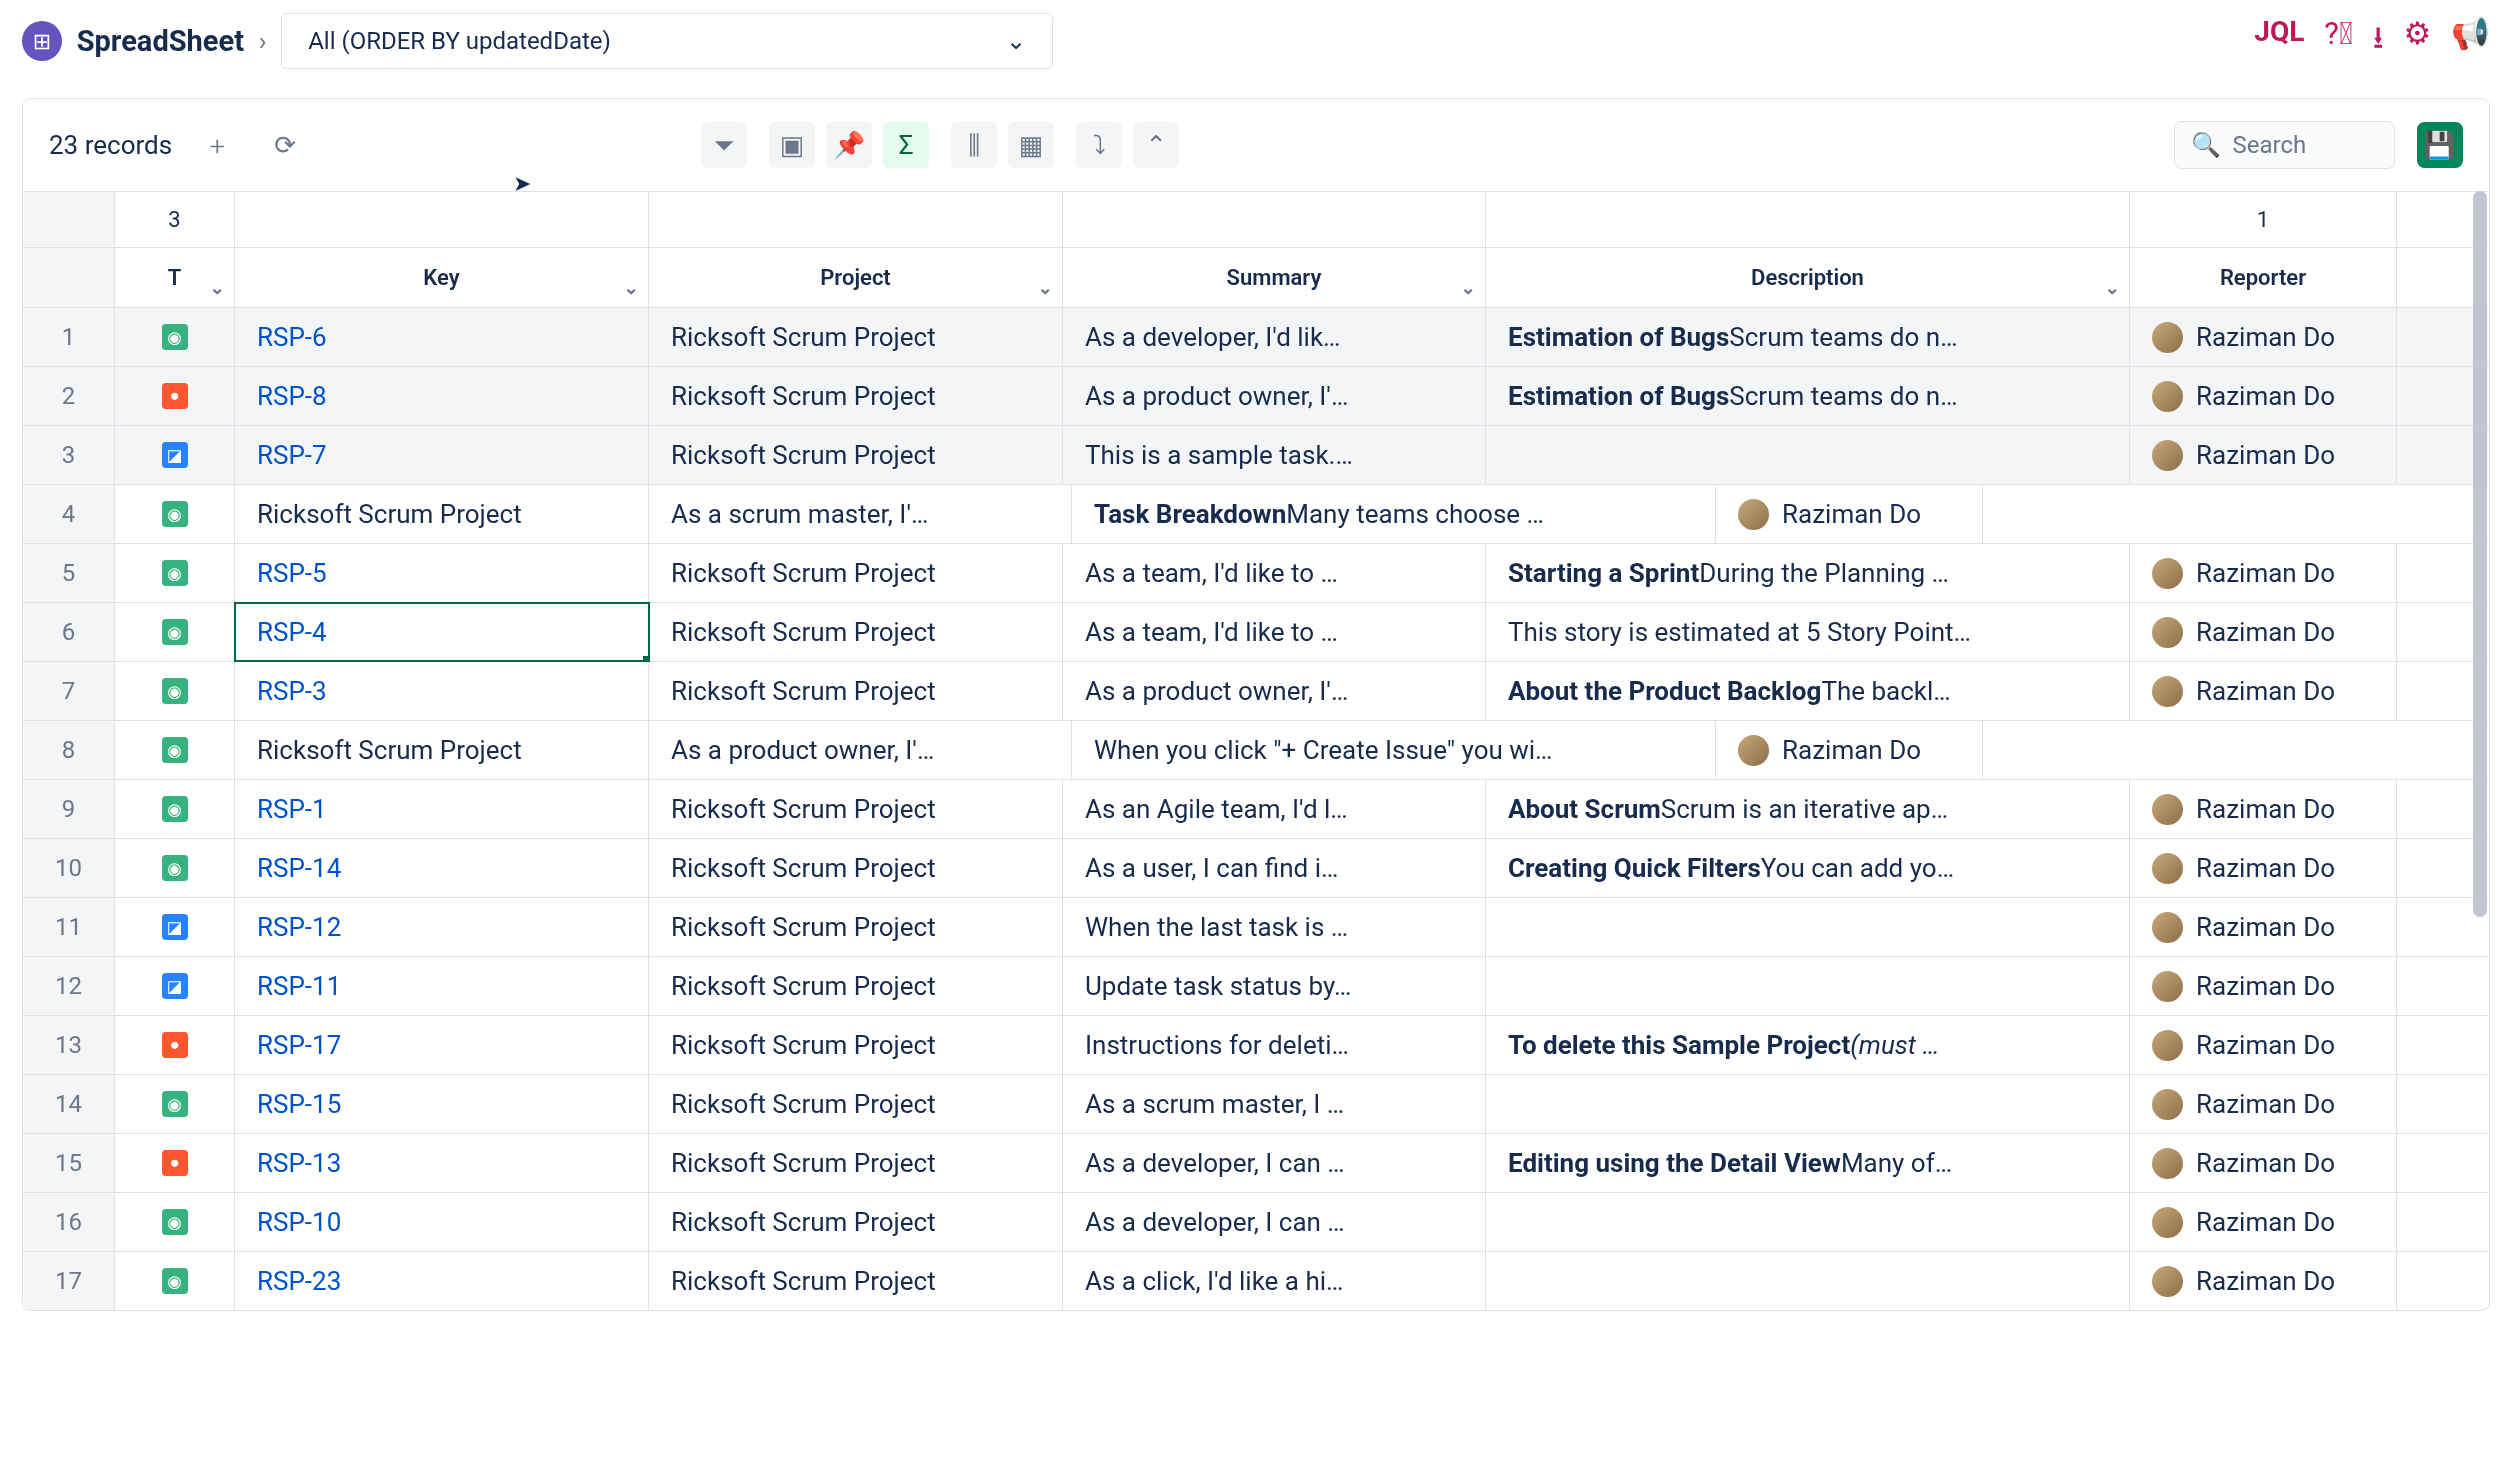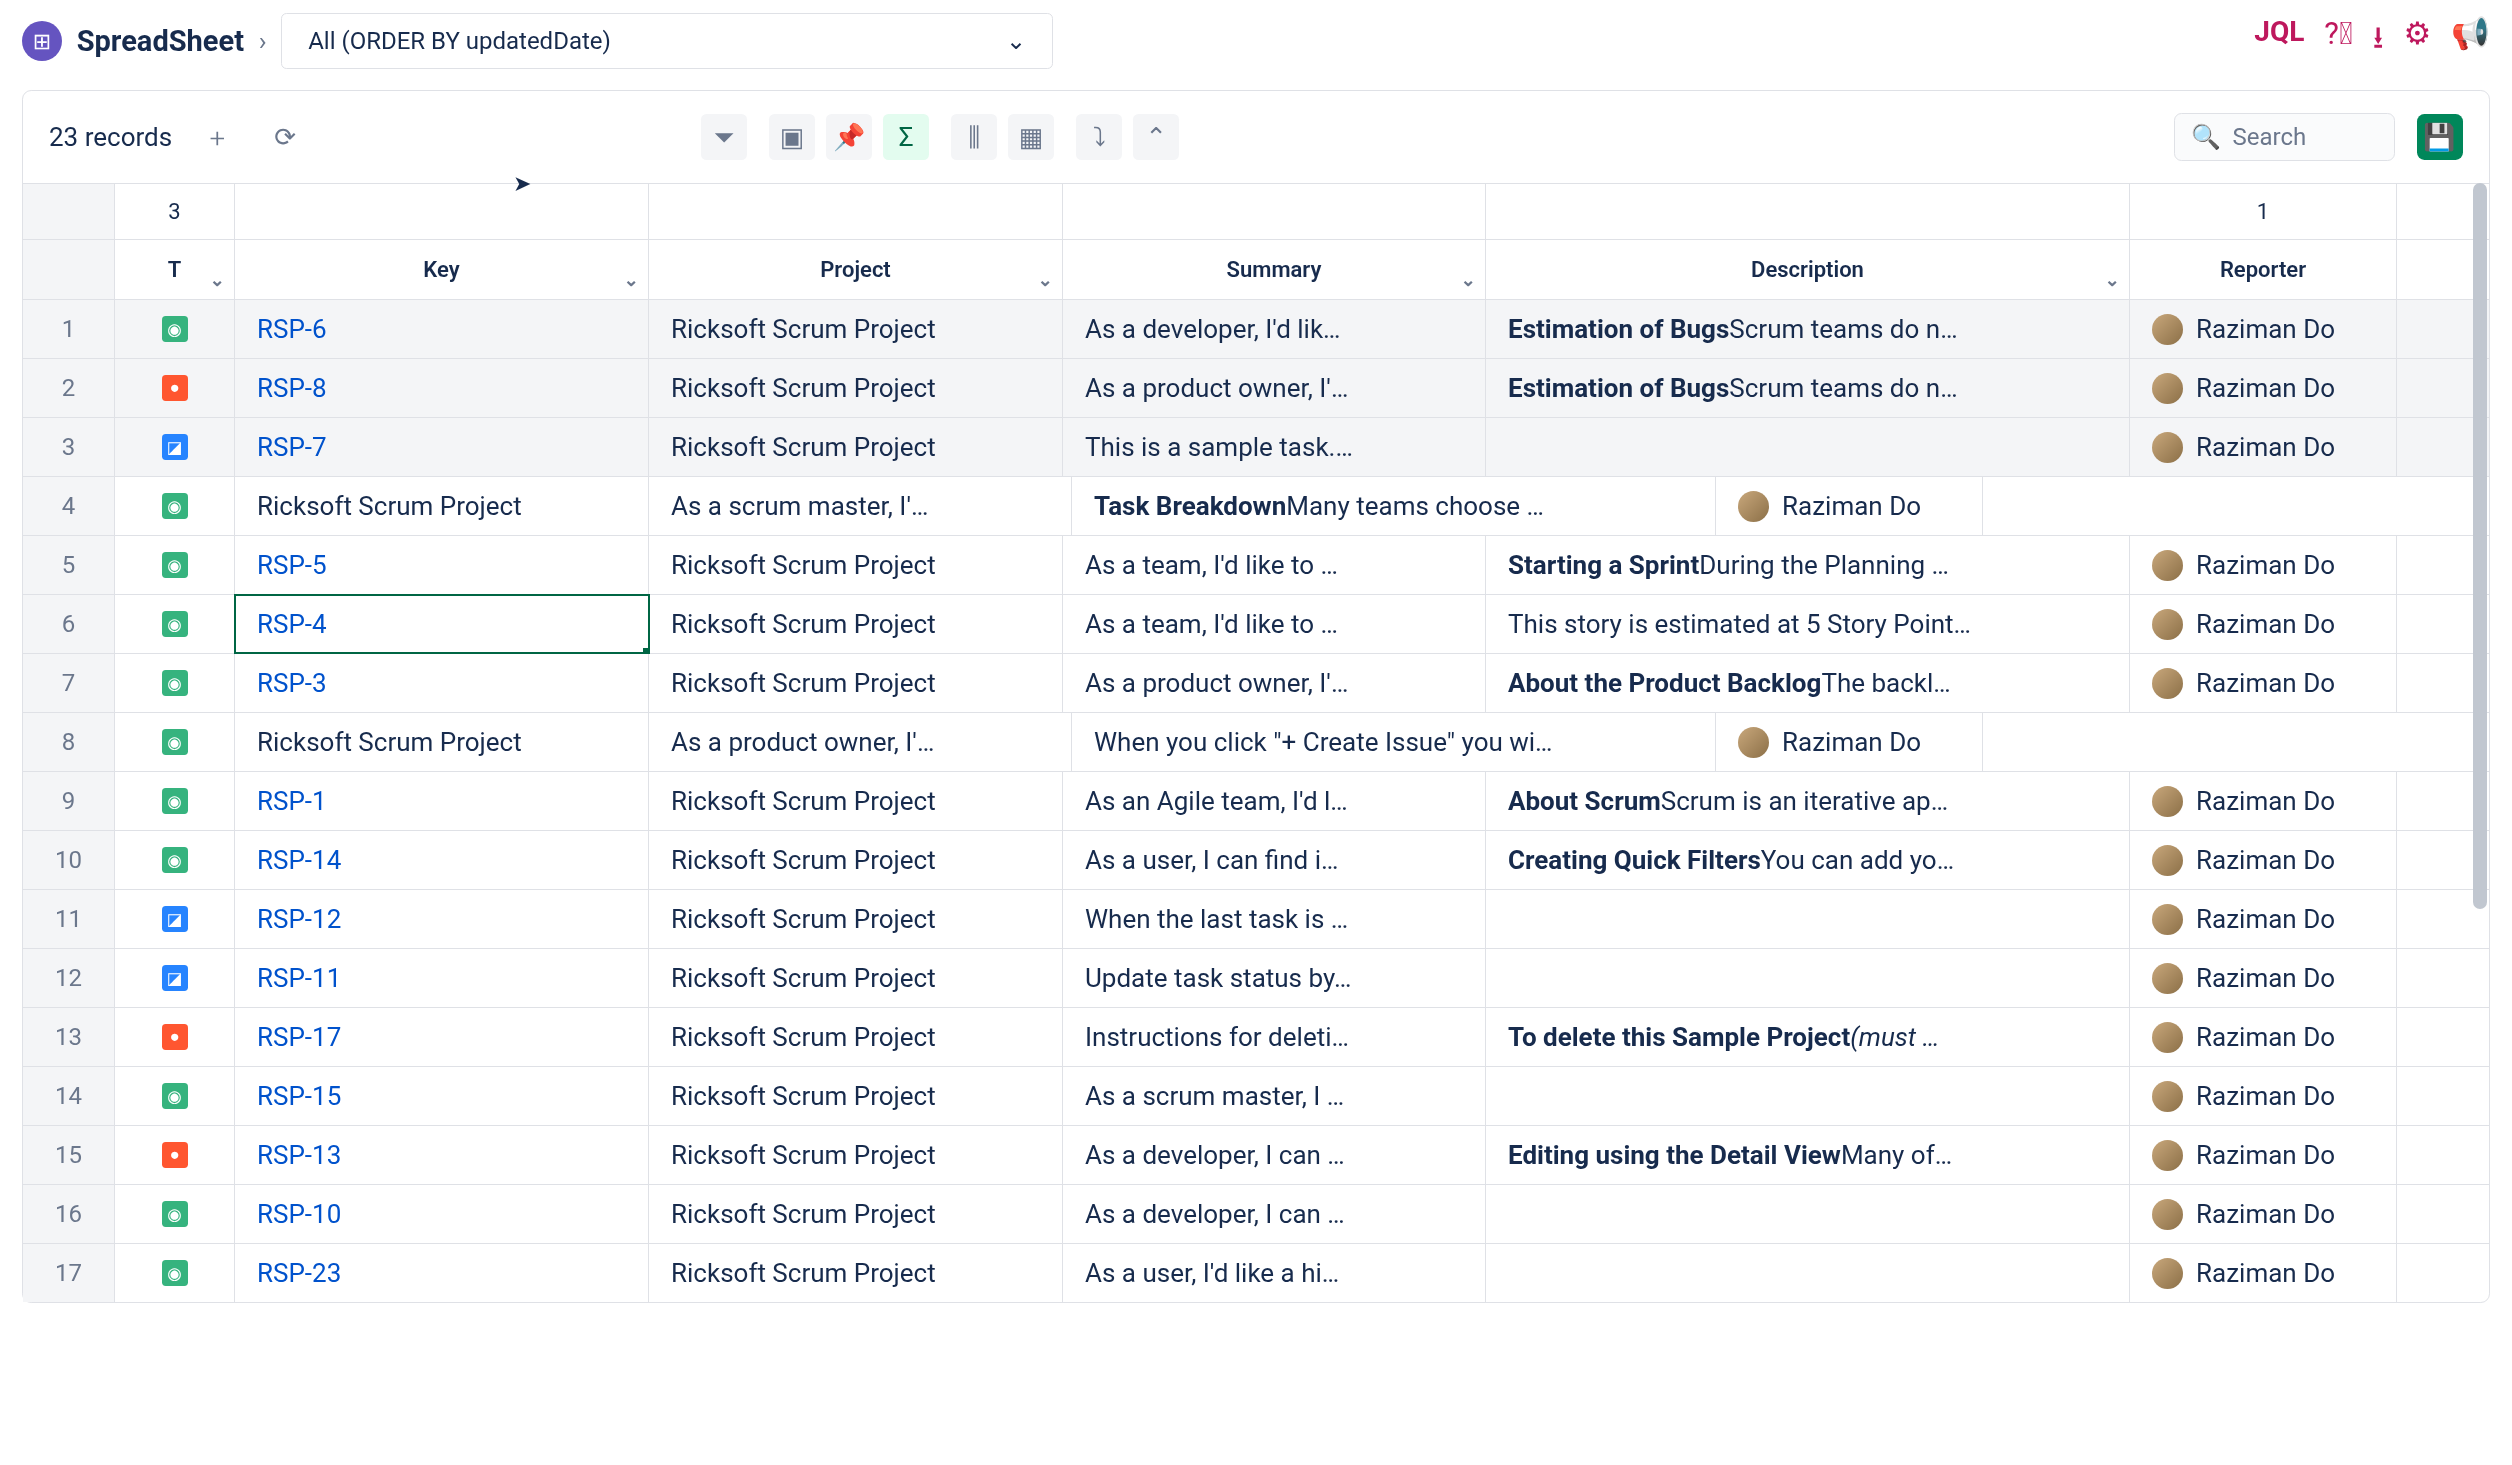--- a/index.html
+++ b/index.html
@@ -5,21 +5,21 @@
 *{box-sizing:border-box;margin:0;padding:0;font-family:-apple-system,BlinkMacSystemFont,"Segoe UI",Roboto,sans-serif}
 body{background:#fff;color:#172b4d;font-size:22px;width:2512px}
 .topbar{display:flex;align-items:center;padding:13px 22px;gap:14.7px}
 .app-icon{width:40px;height:40px;background:#6554c0;border-radius:50%;display:flex;align-items:center;justify-content:center;color:#fff;font-size:22px}
 .app-title{font-size:29px;font-weight:700}
 .chev{color:#6b778c;font-size:26px}
 .filter-select{border:1.8px solid #dfe1e6;border-radius:5.5px;padding:13px 26px;display:flex;align-items:center;gap:14.7px;width:772px;justify-content:space-between;color:#172b4d;font-size:24px;cursor:pointer}
 .topbar-right{margin-left:auto;display:flex;gap:20px;color:#be185d}
 .jql{font-weight:700;font-size:28px}
 .top-icon{font-size:31px;cursor:pointer}
-.panel{border:0.9px solid #dfe1e6;border-radius:9.2px;margin:8px 22px}
+.panel{border:0.9px solid #dfe1e6;border-radius:9.2px;margin:16px 22px}
 .toolbar{display:flex;align-items:center;padding:22px 26px;gap:22px}
 .records{font-size:26px;color:#172b4d}
 .icon-btn{width:46px;height:46px;border-radius:5.5px;display:flex;align-items:center;justify-content:center;color:#6b778c;font-size:26px;cursor:pointer}
 .icon-btn.grey{background:#f4f5f7}
 .icon-btn.green{background:#e3fcef;color:#006644}
 .icon-btn.save{background:#00875a;color:#fff;border-radius:7.4px}
 .group{display:flex;gap:11px}
 .spacer{flex:1}
 .search{display:flex;align-items:center;gap:11px;border:1.8px solid #dfe1e6;border-radius:7.4px;padding:9.2px 16.6px;width:221px;color:#6b778c;background:#fafbfc;font-size:24px}
 .grid{overflow:auto;position:relative}
@@ -348,21 +348,21 @@
         </div>
         <div class="row">
           <div class="col c-row">17</div>
           <div class="col c-type">
             <span class="type-icon t-story">◉</span>
           </div>
           <div class="col c-key">
             <span class="key-link">RSP-23</span>
           </div>
           <div class="col c-project">Ricksoft Scrum Project</div>
-          <div class="col c-summary">As a user, I'd like a hi…</div>
+          <div class="col c-summary">As a click, I'd like a hi…</div>
           <div class="col c-desc"></div>
           <div class="col c-reporter"><span class="avatar"></span>Raziman Do</div>
         </div>
       </div>
     <div class="scrollbar-v">
         <div class="thumb-v"></div>
       </div>
   </div>
 </div>
 

